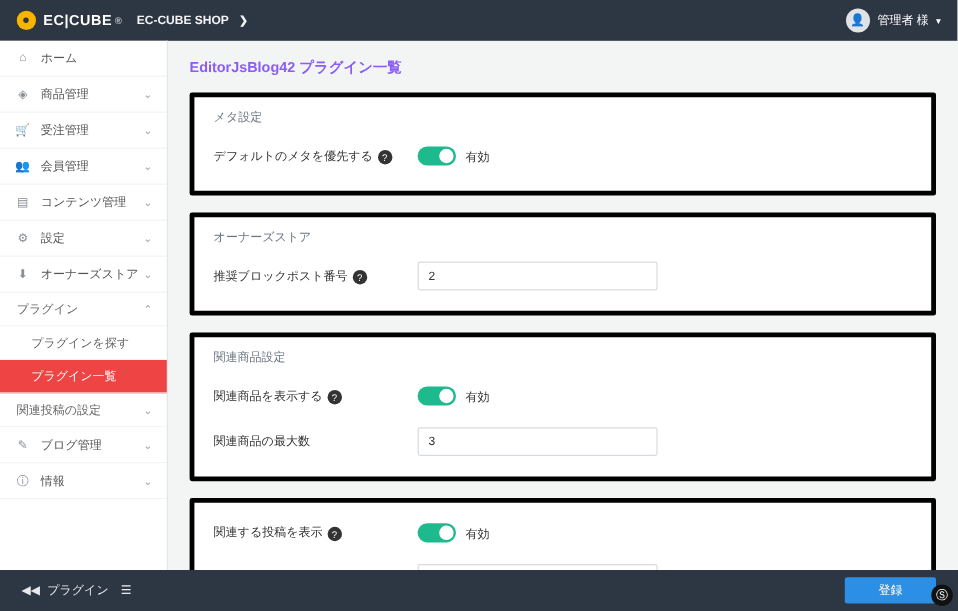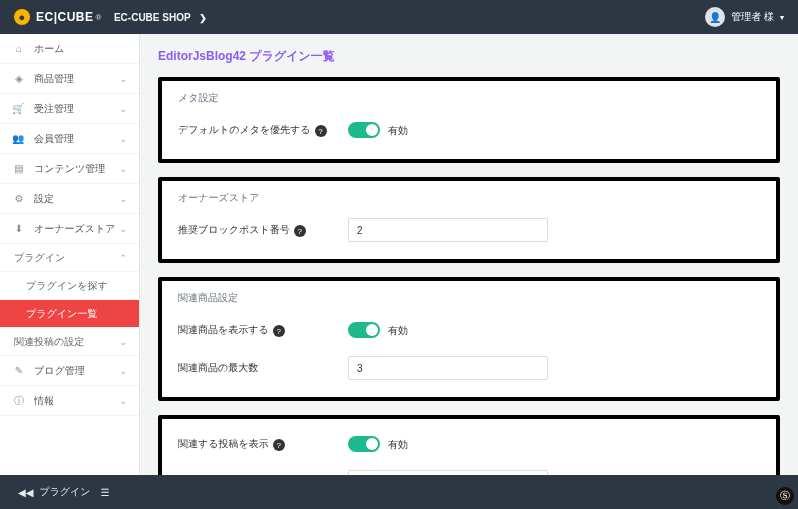--- a/index.html
+++ b/index.html
@@ -204,14 +204,15 @@
       </div>
   </main>
 </div>
 
 <div class="footer">
   <div class="back">
     <span class="ico">◀◀</span>
     <span>プラグイン</span>
   </div>
   <span class="list-ico">☰</span>
+  <button class="btn-save">登録</button>
 </div>
 <div class="sf-badge">Ⓢ</div>
 
 </body></html>

